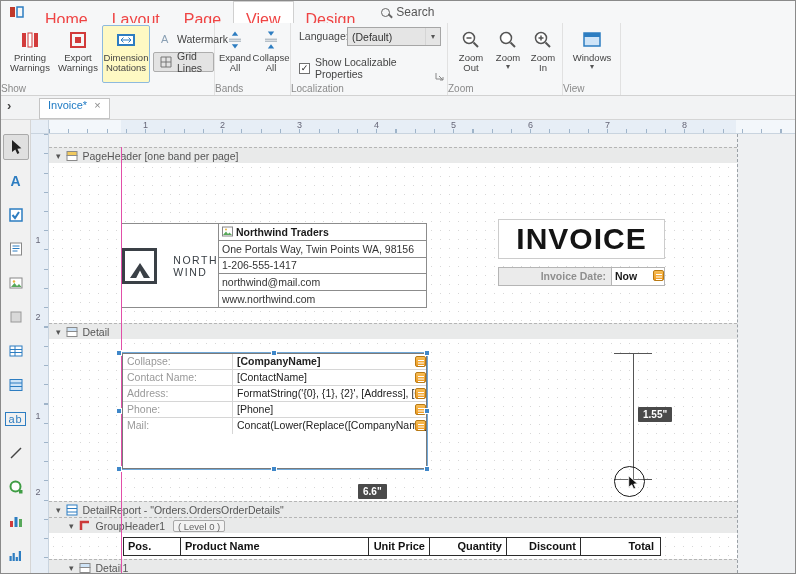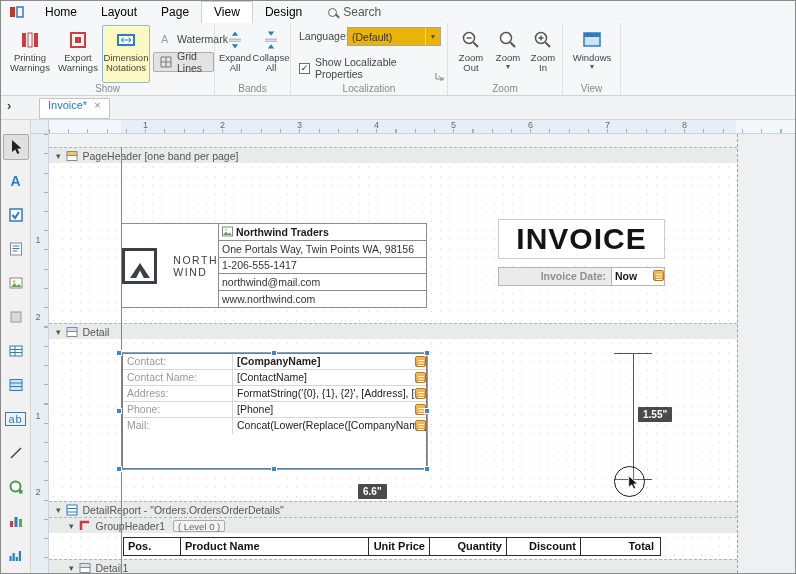--- a/index.html
+++ b/index.html
@@ -2,38 +2,38 @@
 <html><head>
 <meta charset="utf-8">
 <style>
   *{margin:0;padding:0;box-sizing:border-box}
   body{font-family:"Liberation Sans",sans-serif;background:#ddd}
   .app{position:relative;width:796px;height:574px;background:#f6f7f8;overflow:hidden;border:1px solid #8a8a8a}
 
   
   .ribbon-tabs{position:absolute;left:0;top:0;right:0;height:22px;background:#f6f7f8;display:flex;align-items:center}
   .app-icon{width:16px;height:14px;margin:0 8px 0 8px}
-  .rtab{padding:0 12px;font-size:12px;color:#000000;height:22px;line-height:22px;cursor:default}
+  .rtab{padding:8px 12px;font-size:16px;color:#ef4444;height:22px;line-height:22px;cursor:default}
   .rtab.active{background:#fff;border:1px solid #d0d0d0;border-bottom:none;line-height:20px}
   .rsearch{display:flex;align-items:center;gap:6px;margin-left:14px;color:#555;font-size:12px}
   .search-icon{position:relative;width:9px;height:9px;border:1.5px solid #666;border-radius:50%;display:inline-block}
   .search-icon::after{content:"";position:absolute;width:5px;height:1.5px;background:#666;right:-4px;bottom:-1px;transform:rotate(45deg)}
 
   
   .ribbon-body{position:absolute;left:0;top:22px;right:0;height:73px;background:#f6f7f8;border-bottom:1px solid #d2d2d2}
   .rgroup{position:absolute;top:0;height:72px;border-right:1px solid #e1e1e1}
-  .rgroup-label{position:absolute;bottom:1px;left:0;right:0;text-align:center;font-size:10px;color:#8a8a8a}
+  .rgroup-label{position:absolute;bottom:1px;left:0;right:0;font-size:10px;color:#8a8a8a}
   .rbtn{position:absolute;top:2px;width:46px;height:58px;display:flex;flex-direction:column;align-items:center;border:1px solid transparent;border-radius:2px}
   .rbtn .ricon{height:24px;display:flex;align-items:center;justify-content:center;margin-top:2px}
   .rbtn .rlabel{font-size:9.5px;line-height:10px;text-align:center;color:#444;margin-top:1px}
   .rbtn.pressed{background:#fef9c3;border-color:#8db9de}
   .rbtn .caret{font-size:8px;color:#555;line-height:7px}
   .rtoggle{position:absolute;display:flex;align-items:center;gap:4px;height:20px;padding:0 5px;font-size:10.5px;color:#444;border:1px solid transparent;border-radius:2px}
   .rtoggle.pressed{background:#e3e3e3;border-color:#adadad}
-  .combo{position:absolute;height:19px;background:#eab308;border:1px solid #a6a6a6;display:flex;align-items:center;font-size:10.5px;color:#333}
+  .combo{position:absolute;height:19px;background:#e5e5e5;border:1px solid #a6a6a6;display:flex;align-items:center;font-size:10.5px;color:#333}
   .combo .combo-value{flex:1;padding-left:4px;white-space:nowrap;overflow:hidden}
   .combo .combo-arrow{width:15px;text-align:center;font-size:8px;color:#555;border-left:1px solid #d5d5d5;align-self:stretch;line-height:17px}
   .chk-row{position:absolute;display:flex;align-items:center;gap:5px;font-size:10.5px;color:#444}
   .chk-box{width:11px;height:11px;border:1px solid #707070;background:#fff;font-size:9px;line-height:9px;text-align:center;color:#222}
   .launcher{position:absolute;right:3px;bottom:14px}
 
   
   .tabbar{position:absolute;left:0;top:95px;right:0;height:24px;background:#f2f3f4;border-bottom:1px solid #d5d5d5}
   .panel-exp{position:absolute;left:6px;top:2px;font-size:13px;color:#444;font-weight:bold}
   .doc-tab{position:absolute;left:38px;top:2px;height:21px;background:#fff;border:1px solid #c4c4c4;display:flex;align-items:flex-start;gap:7px;padding:0 8px;font-size:11px}
@@ -494,21 +494,21 @@
 
   <div class="invfields">
     <div class="if-row">
       <span class="if-label">Invoice Date:</span>
       <span class="if-value"><span>Now</span><span class="stag"></span></span>
     </div>
   </div>
 
   <div class="billto">
     <div class="bt-row">
-      <span class="bt-label">Contact:</span>
+      <span class="bt-label">Collapse:</span>
       <span class="bt-value bold"><span>[CompanyName]</span><span class="stag"></span></span>
     </div>
     <div class="bt-row">
       <span class="bt-label">Contact Name:</span>
       <span class="bt-value"><span>[ContactName]</span><span class="stag"></span></span>
     </div>
     <div class="bt-row">
       <span class="bt-label">Address:</span>
       <span class="bt-value"><span>FormatString('{0}, {1}, {2}', [Address], [City</span><span class="stag"></span></span>
     </div>

